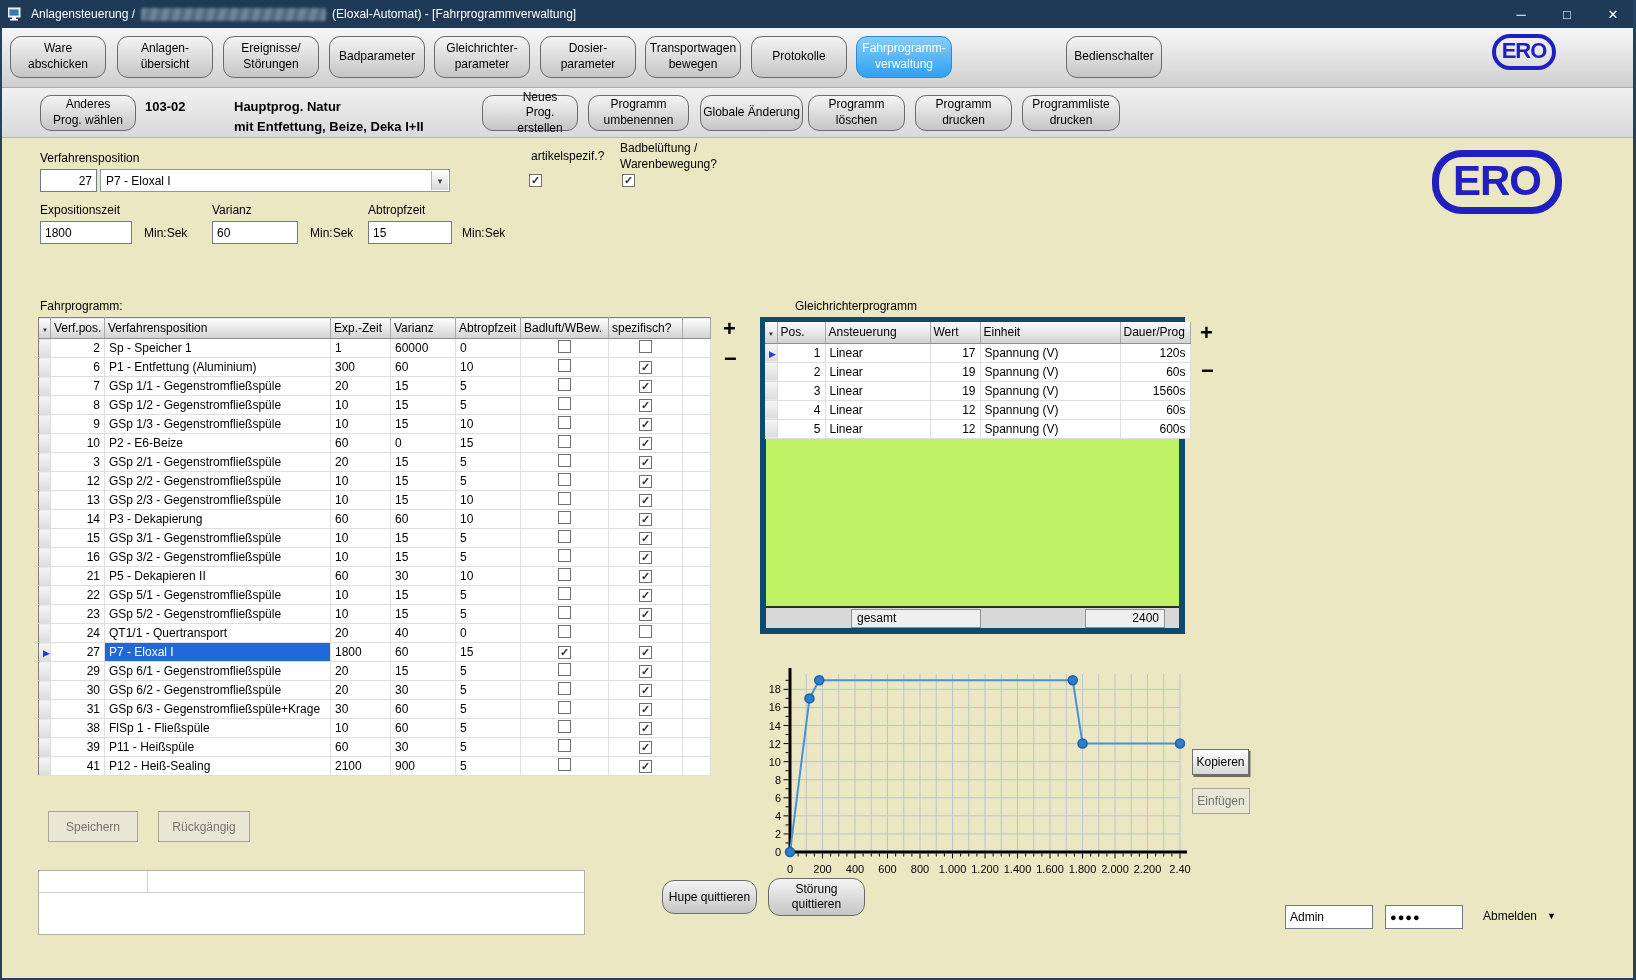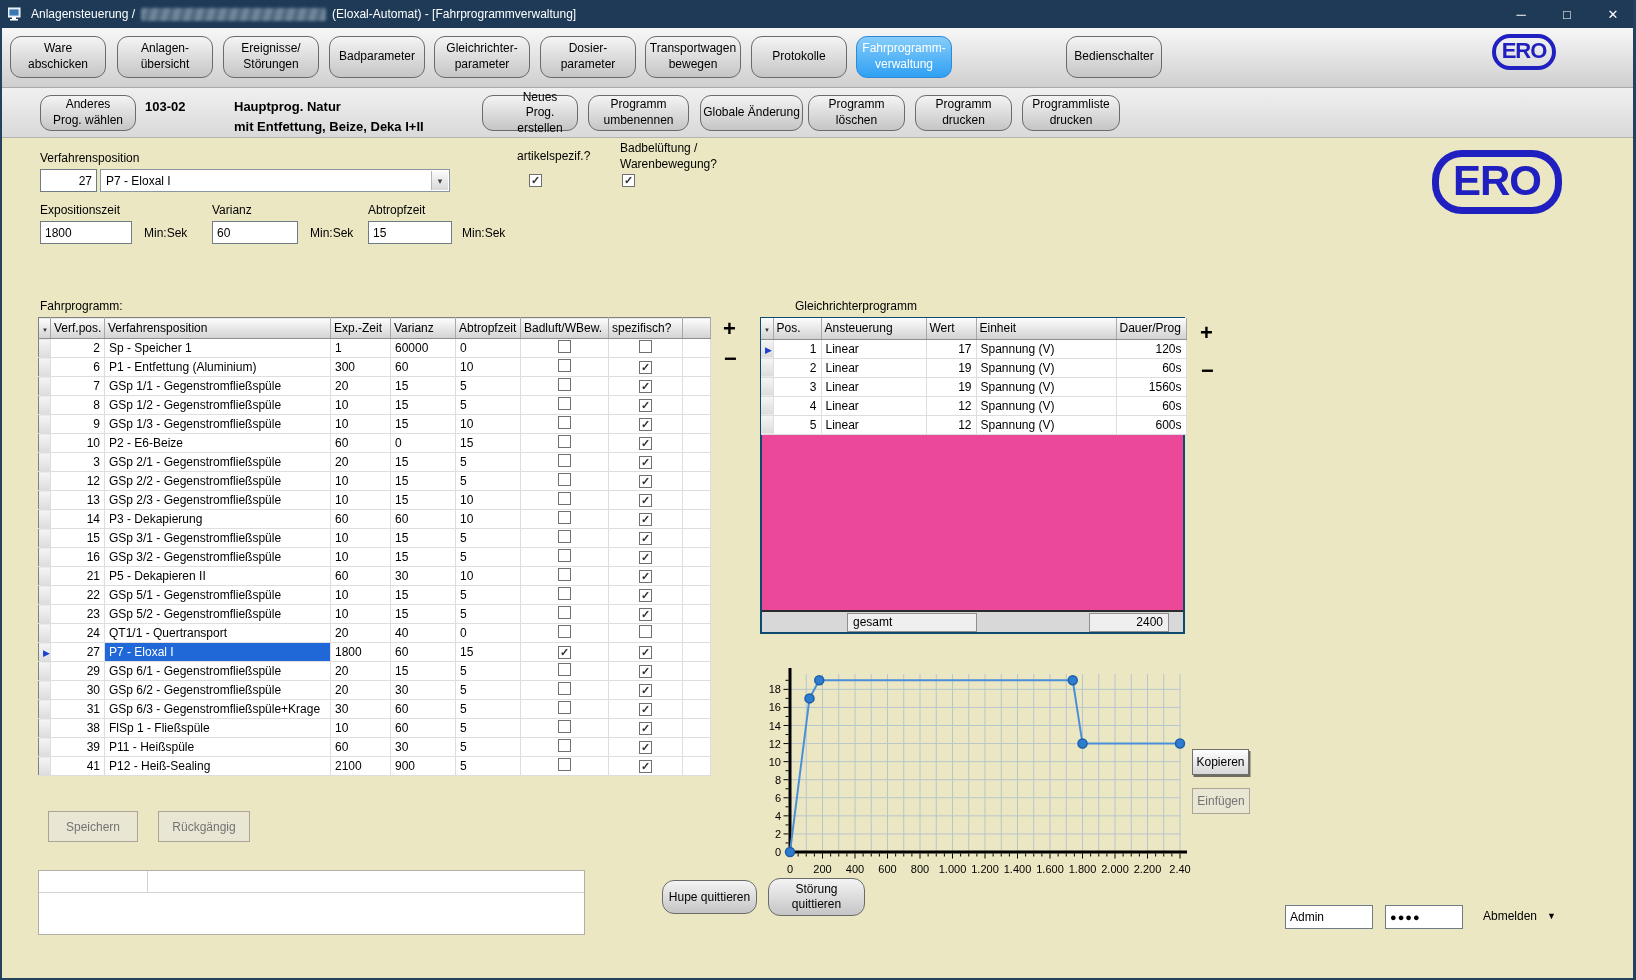--- a/index.html
+++ b/index.html
@@ -62,21 +62,21 @@
   table.grid td { border-right:1px solid #dedede; border-bottom:1px solid #dedede; height:19px;
                   padding:0 4px; overflow:hidden; white-space:nowrap; }
   td.sel-col, th.sel-col { background:linear-gradient(#f5f5f5,#dcdcdc); border-right:1px solid #a9a9a9;
                            padding:0; text-align:center; }
   td.num { text-align:right; }
   td.center { text-align:center; }
   td.name-selected { background:#2067d8; color:#fff; }
   .row-arrow { color:#1b3fd0; font-size:9px; }
   .filter-icon { font-size:6px; color:#333; }
 
-  .panel { position:absolute; background:#ec4899; border:2px solid #0c4a6e; }
+  .panel { position:absolute; background:#bef264; border:6px solid #0c4a6e; }
   .panel-footer { position:absolute; left:0; right:0; bottom:0; height:22px; background:#d8d8d8;
                   border-top:2px solid #2b2b2b; display:flex; align-items:center; }
   .sunken { background:#efefef; border:1px solid #909090; height:19px; font-size:12px;
             display:flex; align-items:center; padding:0 5px; }
   .f-gesamt { margin-left:85px; width:130px; }
   .f-total { margin-left:auto; margin-right:14px; width:80px; justify-content:flex-end; }
 
   .pm { position:absolute; font-size:22px; font-weight:bold; color:#000; line-height:1; cursor:pointer; }
 
   
@@ -168,21 +168,21 @@
 
 <div>
 
   <div class="lbl" style="left:40px;top:151px">Verfahrensposition</div>
   <input class="tbox" style="left: 40px; top: 169px; width: 57px; text-align: right;" value="27">
   <div class="combo" style="left:100px;top:169px;width:350px">
     <span>P7 - Eloxal I</span>
     <span class="combo-arrow">▾</span>
   </div>
 
-  <div class="lbl" style="left:517px;top:149px">artikelspezif.?</div>
+  <div class="lbl" style="left:531px;top:149px">artikelspezif.?</div>
   <span class="cb abs" style="left:529px;top:174px" id="cb-artikel">✓</span>
 
   <div class="lbl" style="left:620px;top:141px">Badbelüftung /
 Warenbewegung?</div>
   <span class="cb abs" style="left:622px;top:174px" id="cb-bad">✓</span>
 
   <div class="lbl" style="left:40px;top:203px">Expositionszeit</div>
   <input class="tbox" style="left: 40px; top: 221px; width: 92px;" value="1800">
   <div class="lbl" style="left:144px;top:226px">Min:Sek</div>
 

